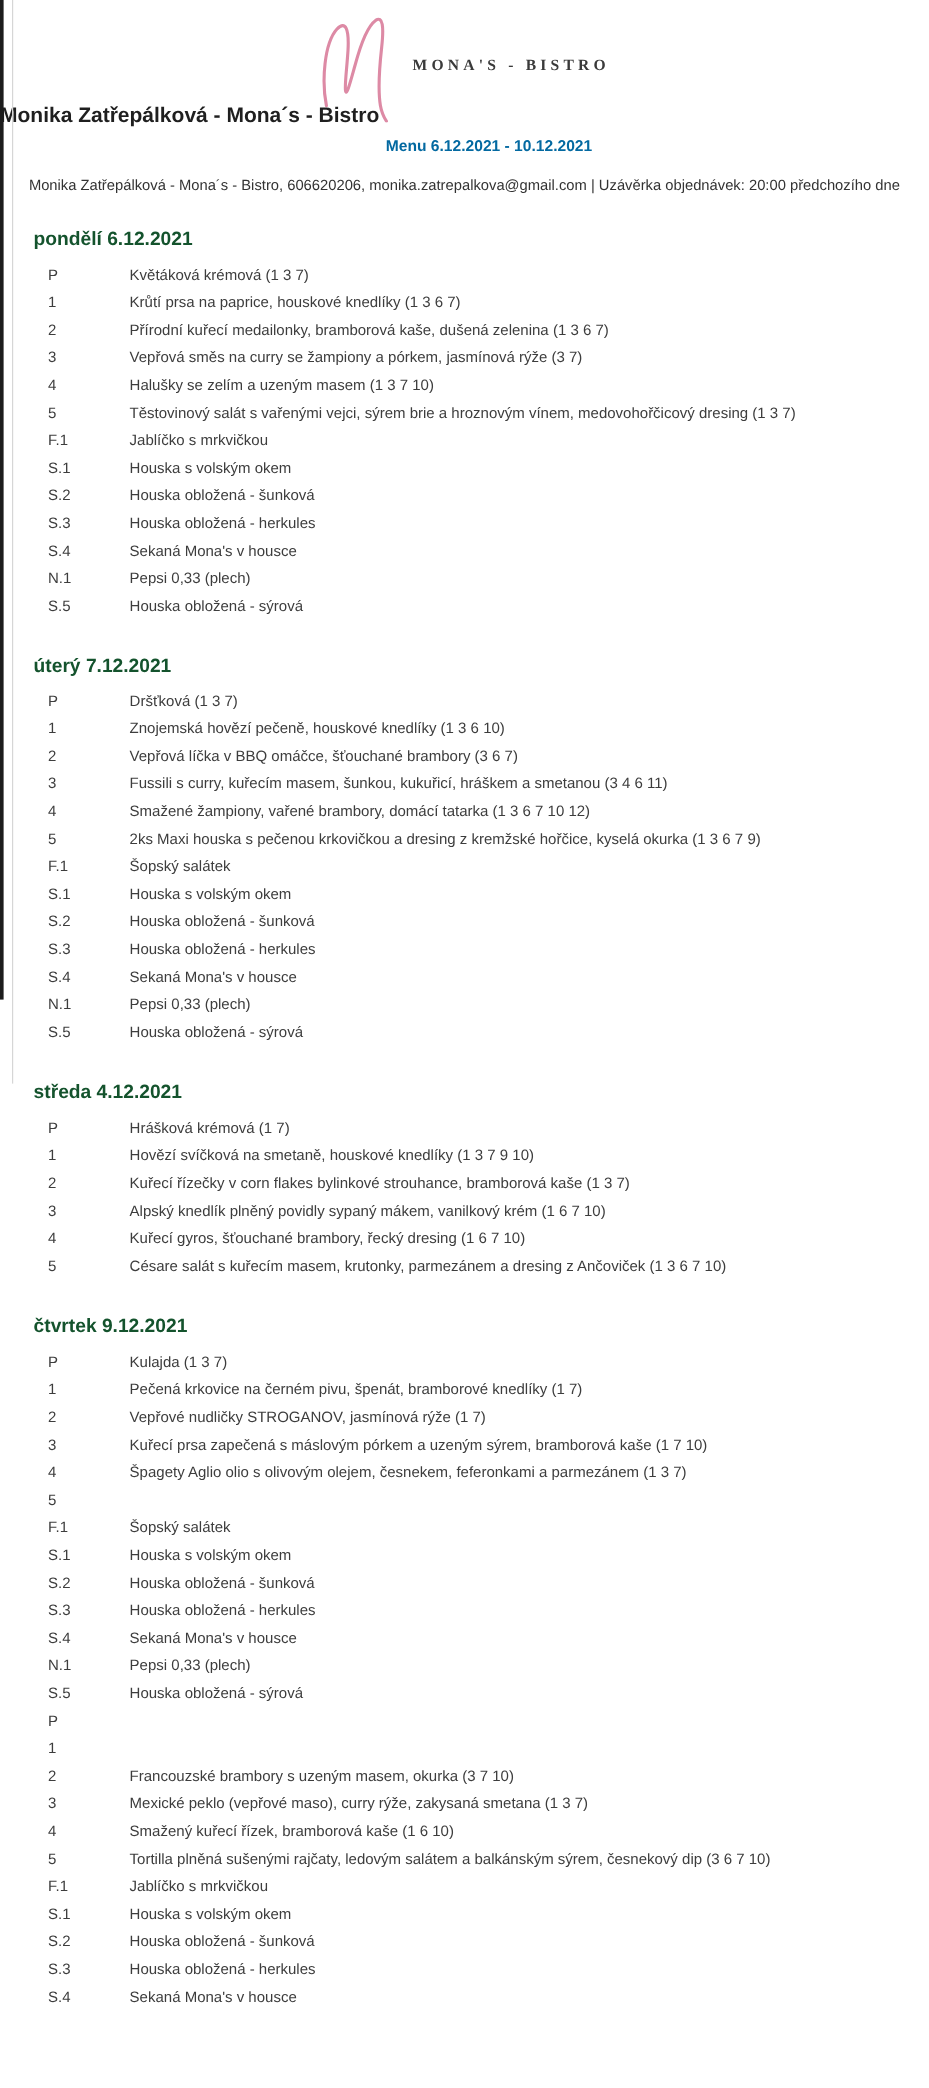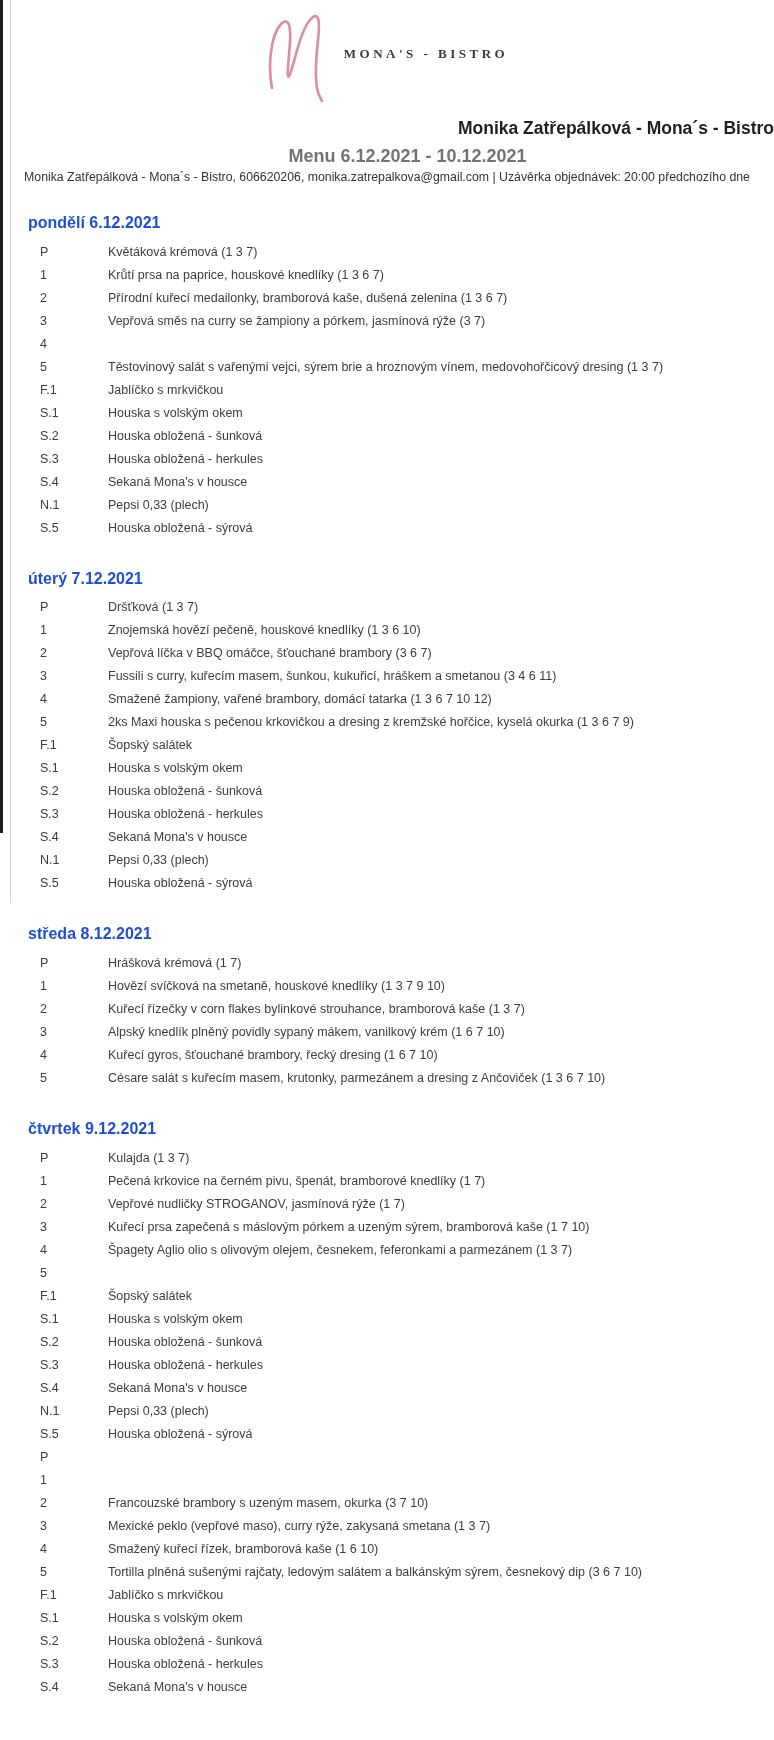--- a/index.html
+++ b/index.html
@@ -19,37 +19,37 @@
   
   .logo-row{padding-top:10px;display:flex;justify-content:center;align-items:center;height:78px;}
   .logo-inner{display:flex;align-items:center;}
   .logo-m{width:64px;height:92px;margin-top:14px;}
   .logo-text{
     font-family:"Liberation Serif","DejaVu Serif",serif;
     font-size:13px;letter-spacing:3.5px;color:#3a3a3a;
     margin-left:14px;margin-top:10px;font-weight:600;
   }
   .title{
-    text-align:right;font-weight:bold;font-size:17.5px;color:#1f1f1f;
-    margin-top:32px;line-height:1.0;
+    text-align:left;font-weight:bold;font-size:17.5px;color:#1f1f1f;
+    margin-top:0;line-height:1.0;
   }
   .subtitle{
-    text-align:center;font-weight:bold;font-size:18px;color:#737373;
+    text-align:center;font-weight:bold;font-size:13px;color:#0369a1;
     margin-top:9px;line-height:1.0;padding-left:41px;
   }
   .contact-line{
     text-align:center;font-size:12.3px;color:#333333;
-    margin-top:5px;line-height:1.2;white-space:nowrap;
+    margin-top:19px;line-height:1.2;white-space:nowrap;
   }
 
   
   .menu-days{margin-top:0px;}
   .day-section{margin:0;}
   .day-header{
-    font-weight:bold;font-size:16px;color:#1d4ed8;
+    font-weight:bold;font-size:16px;color:#14532d;
     padding-left:28px;margin-top:30px;margin-bottom:9px;line-height:1.1;
   }
   .item-row{
     display:flex;align-items:baseline;
     padding-left:40px;height:23px;line-height:23px;
     font-size:12.5px;color:#3d3d3d;
   }
   .item-code{flex:0 0 68px;}
   .item-text{flex:1;white-space:nowrap;}
 </style>
@@ -93,20 +93,21 @@
       <span class="item-text">Přírodní kuřecí medailonky, bramborová kaše, dušená zelenina (1 3 6 7)</span>
     </div>
 
     <div class="item-row">
       <span class="item-code">3</span>
       <span class="item-text">Vepřová směs na curry se žampiony a pórkem, jasmínová rýže (3 7)</span>
     </div>
 
     <div class="item-row">
       <span class="item-code">4</span>
+      <span class="item-text">Halušky se zelím a uzeným masem (1 3 7 10)</span>
     </div>
 
     <div class="item-row">
       <span class="item-code">5</span>
       <span class="item-text">Těstovinový salát s vařenými vejci, sýrem brie a hroznovým vínem, medovohořčicový dresing (1 3 7)</span>
     </div>
 
     <div class="item-row">
       <span class="item-code">F.1</span>
       <span class="item-text">Jablíčko s mrkvičkou</span>
@@ -208,21 +209,21 @@
     </div>
 
     <div class="item-row">
       <span class="item-code">S.5</span>
       <span class="item-text">Houska obložená - sýrová</span>
     </div>
   </div>
     </section>
 
     <section class="day-section">
-      <div class="day-header">středa 8.12.2021</div>
+      <div class="day-header">středa 4.12.2021</div>
       <div class="day-items">
     <div class="item-row">
       <span class="item-code">P</span>
       <span class="item-text">Hrášková krémová (1 7)</span>
     </div>
 
     <div class="item-row">
       <span class="item-code">1</span>
       <span class="item-text">Hovězí svíčková na smetaně, houskové knedlíky (1 3 7 9 10)</span>
     </div>

